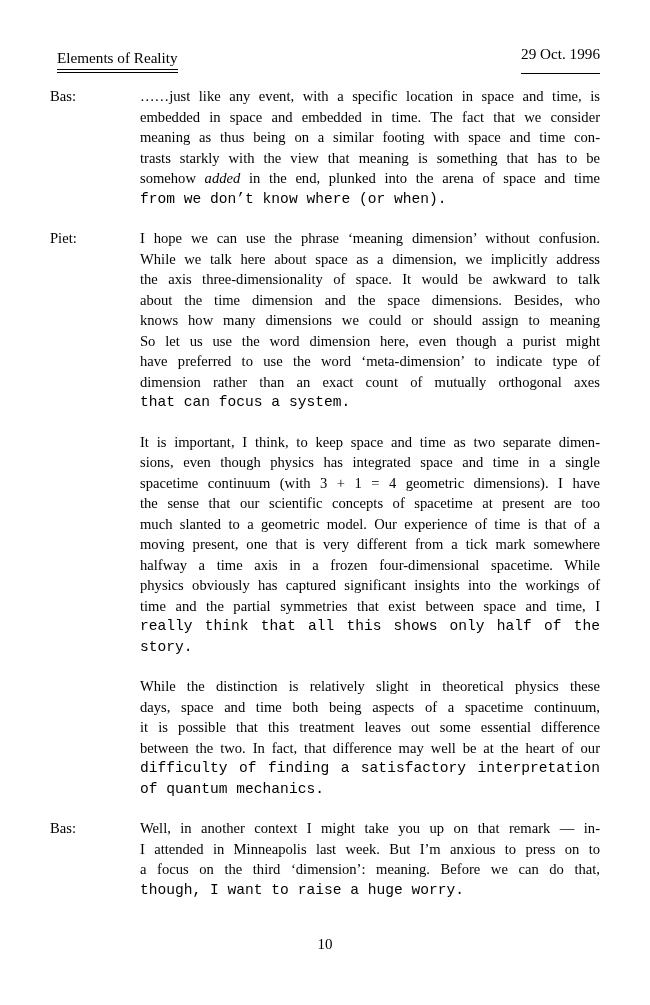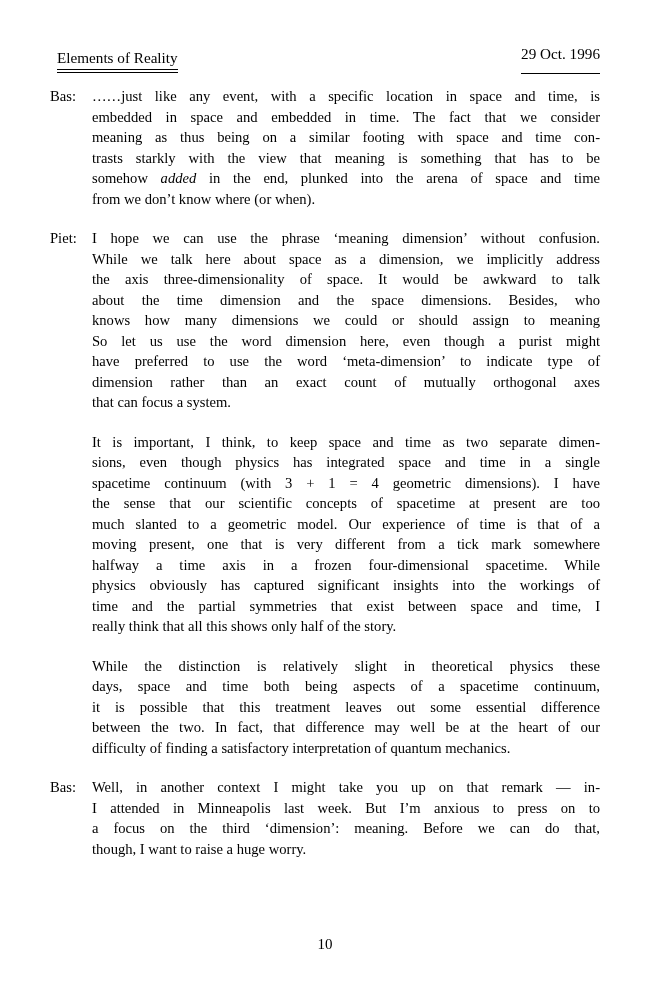--- a/index.html
+++ b/index.html
@@ -65,23 +65,25 @@
     text-align: left;
   }
   .lines {
     flex: none;
     width: 508px;
   }
   .line {
     text-align: justify;
     text-align-last: justify;
     white-space: normal;
+    margin-left: 48px;
   }
   .line:last-child {
     text-align-last: auto;
+    font-family: Liberation Mono, monospace;
   }
   .footer {
     position: absolute;
     top: 936px;
     left: 50px;
     width: 550px;
     text-align: center;
     font-size: 15px;
   }
 </style>

